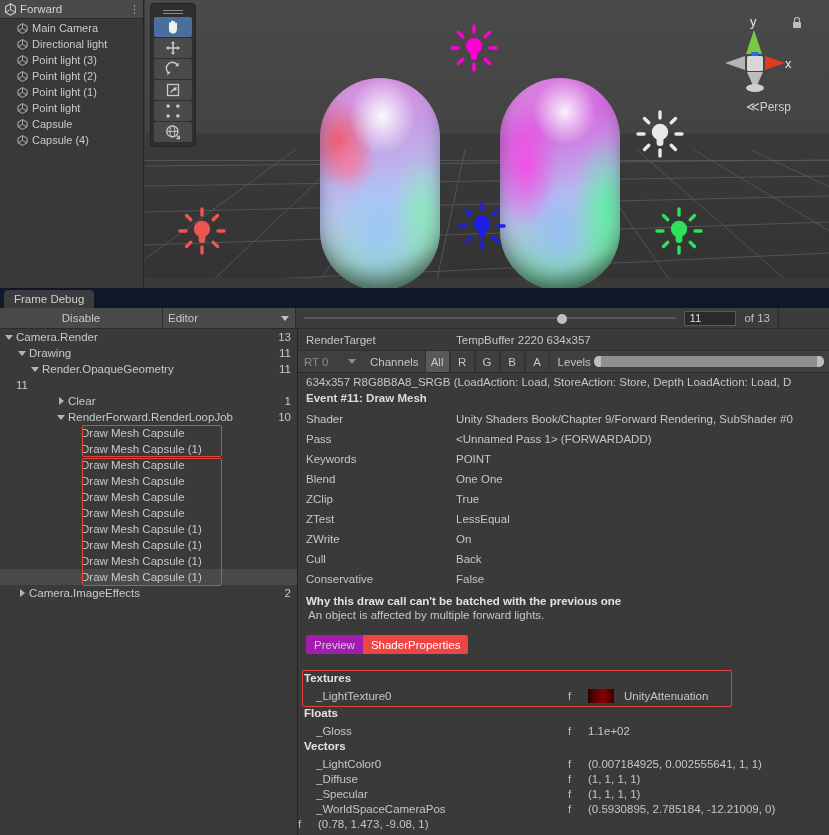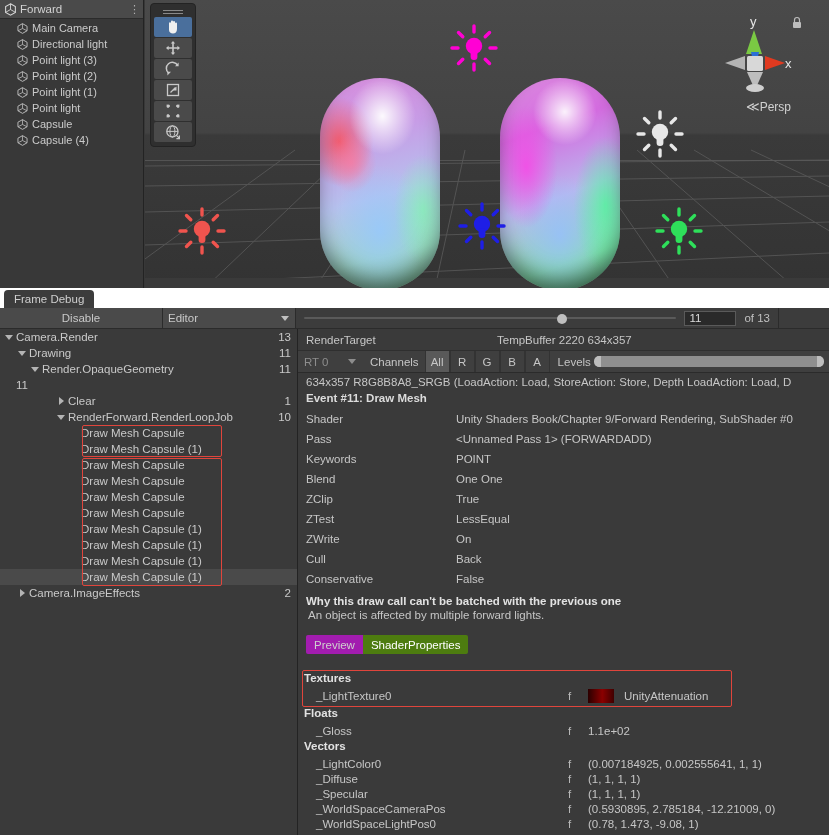--- a/index.html
+++ b/index.html
@@ -71,21 +71,21 @@
 
   
   #gizmo{position:absolute;right:30px;top:6px;width:90px;height:110px;}
   #gizmo svg{display:block;}
   #persplbl{position:absolute;right:38px;top:99px;font-size:12px;color:#d0d0d0;
             white-space:nowrap;}
   #lockicon{position:absolute;right:26px;top:16px;}
 
   
   #fd{left:0;top:288px;width:829px;height:547px;background:#383838;}
-  #fd-tabbar{height:20px;background:#ffffff;position:relative;}
+  #fd-tabbar{height:20px;background:#0f172a;position:relative;}
   #fd-tab{position:absolute;left:4px;top:2px;height:18px;padding:0 10px;
           background:#3c3c3c;border-radius:4px 4px 0 0;display:flex;align-items:center;
           font-size:11.5px;color:#cfcfcf;}
   #fd-toolbar{height:20px;background:#3c3c3c;display:flex;align-items:stretch;
               border-bottom:1px solid #2b2b2b;}
   #btn-disable{width:162px;background:#4a4a4a;border-right:1px solid #2b2b2b;
                display:flex;align-items:center;justify-content:center;
                font-size:11.5px;color:#c8c8c8;}
   #dd-editor{width:133px;background:#4a4a4a;border-right:1px solid #2b2b2b;
              display:flex;align-items:center;padding:0 5px;box-sizing:border-box;
@@ -123,21 +123,21 @@
   .arrow.none{visibility:hidden;}
   .tr.sel{background:#4a4a4a;}
   .redbox{position:absolute;border:1px solid #e0453c;border-radius:2px;
           pointer-events:none;box-sizing:border-box;}
 
   
   #fd-detail{flex:1;background:#3a3a3a;position:relative;overflow:hidden;}
   .drow{display:flex;height:20px;align-items:center;font-size:11.5px;}
   .drow .k{width:158px;padding-left:8px;box-sizing:border-box;color:#c6c6c6;}
   .drow .v{color:#c6c6c6;white-space:nowrap;}
-  #rt-row{height:21px;border-bottom:1px solid #2f2f2f;gap:41px;}
+  #rt-row{height:21px;border-bottom:1px solid #2f2f2f;}
   #chan-row{height:21px;background:#3f3f3f;border-bottom:1px solid #2b2b2b;
             display:flex;align-items:stretch;font-size:11.5px;}
   #chan-row .rt0{width:66px;display:flex;align-items:center;padding-left:6px;
                  color:#8d8d8d;position:relative;box-sizing:border-box;}
   #chan-row .rt0 .cav{position:absolute;right:8px;top:8px;width:0;height:0;
        border-left:4px solid transparent;border-right:4px solid transparent;
        border-top:5px solid #8d8d8d;}
   #chan-row .lblc{display:flex;align-items:center;padding:0 6px;color:#c6c6c6;}
   .chbtn{width:23px;display:flex;align-items:center;justify-content:center;
          color:#c6c6c6;border-left:1px solid #333;border-right:1px solid #333;}
@@ -149,21 +149,21 @@
   #levels-bar .h.r{right:-3px;border-radius:0 5px 5px 0;}
   #fmt-line{padding:3px 0 1px 8px;font-size:11.5px;color:#c6c6c6;white-space:nowrap;
             overflow:hidden;height:15px;}
   #evt-line{padding-left:8px;font-size:11.5px;color:#dcdcdc;font-weight:bold;height:17px;}
   #why-title{padding:6px 0 0 8px;font-size:11.5px;color:#e2e2e2;font-weight:bold;}
   #why-text{padding:2px 0 0 10px;font-size:11.5px;color:#c6c6c6;}
 
   #tabs2{display:flex;margin:14px 0 0 8px;}
   .t2{height:19px;padding:0 8px;display:flex;align-items:center;font-size:11.5px;
       background:#a21caf;color:#cfcfcf;border-radius:2px 0 0 2px;}
-  .t2.act{background:#4d7c0f;color:#fff;border-radius:0 2px 2px 0;}
+  .t2.act{background:#ef4444;color:#fff;border-radius:0 2px 2px 0;}
 
   .sechead{font-size:11.5px;color:#e2e2e2;font-weight:bold;padding:2px 0 0 6px;height:16px;}
   .prow{display:flex;align-items:center;height:15px;font-size:11.5px;color:#c6c6c6;}
   .prow .pn{width:270px;padding-left:18px;box-sizing:border-box;}
   .prow .pf{width:20px;color:#b9b9b9;}
   .prow .pv{white-space:nowrap;}
   .swatch{width:26px;height:14px;background:linear-gradient(90deg,#3a0000,#b30000 55%,#5a0000);
           margin-right:10px;flex:0 0 auto;}
 </style>
 </head>
@@ -697,21 +697,20 @@
             <div class="pn">_Specular</div>
             <div class="pf">f</div>
             <div class="pv">(1, 1, 1, 1)</div>
           </div>
           <div class="prow">
             <div class="pn">_WorldSpaceCameraPos</div>
             <div class="pf">f</div>
             <div class="pv">(0.5930895, 2.785184, -12.21009, 0)</div>
           </div>
           <div class="prow">
-            <div class="pn">_WorldSpaceLightPos0</div>
             <div class="pf">f</div>
             <div class="pv">(0.78, 1.473, -9.08, 1)</div>
           </div>
         </div>
 
     </div>
   </div>
 </div>
 
 </body></html>

